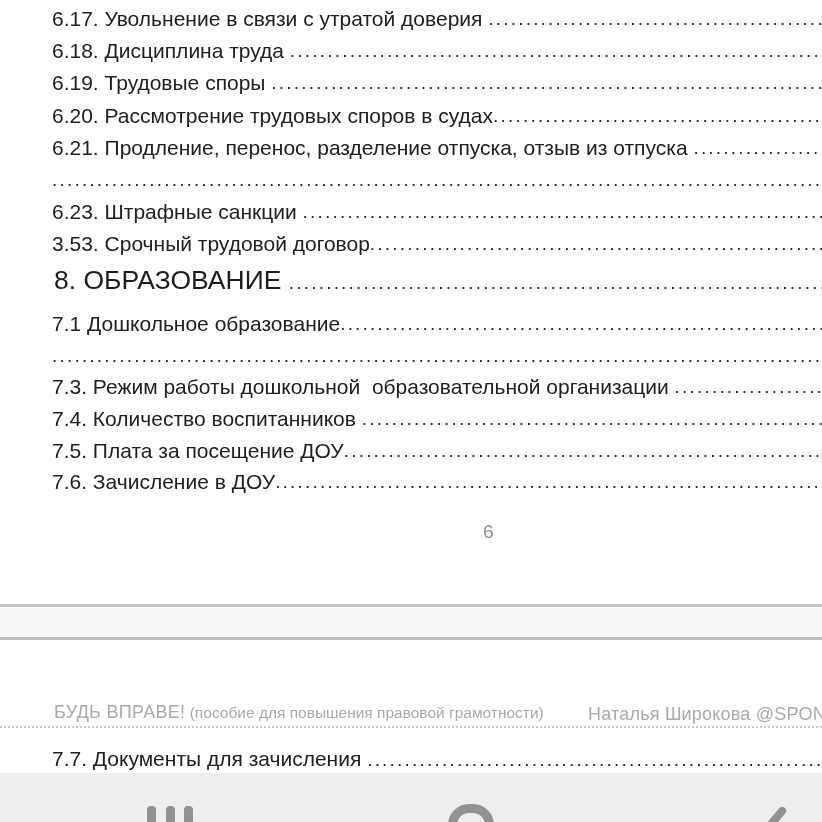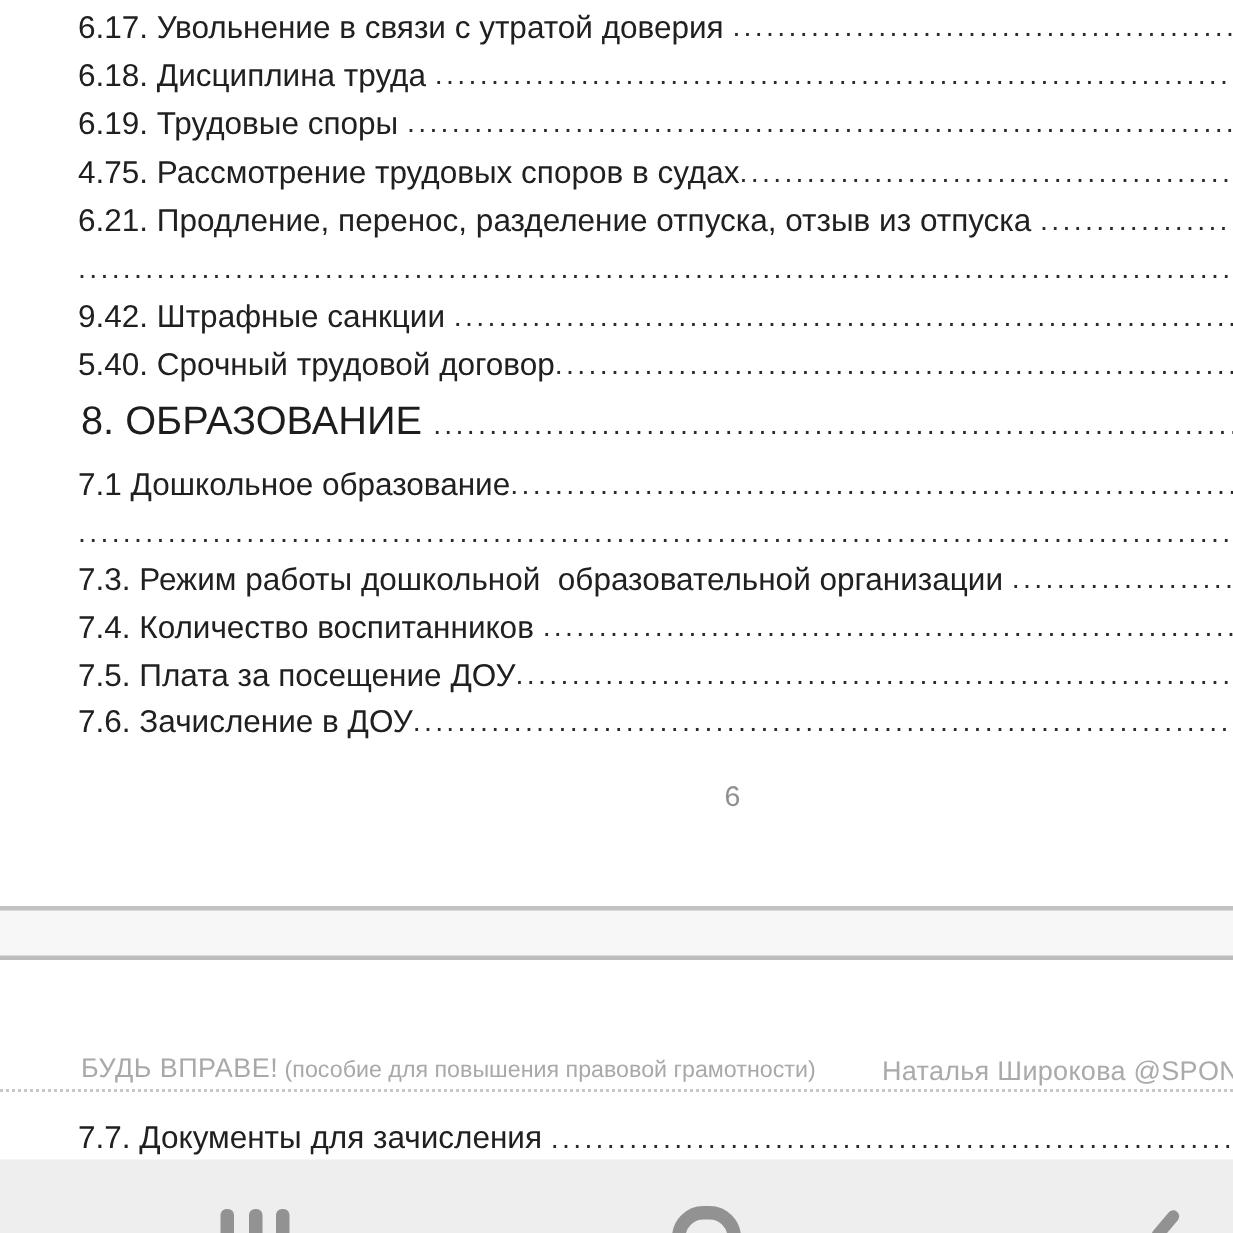--- a/index.html
+++ b/index.html
@@ -115,36 +115,36 @@
   </div>
   <div class="toc-row toc-row-6">
     <span class="toc-label">6.18. Дисциплина труда </span>
     <span class="toc-leader">........................................................................................................................................................................................................</span>
   </div>
   <div class="toc-row toc-row-6">
     <span class="toc-label">6.19. Трудовые споры </span>
     <span class="toc-leader">........................................................................................................................................................................................................</span>
   </div>
   <div class="toc-row toc-row-6">
-    <span class="toc-label">4.75. Рассмотрение трудовых споров в судах</span>
+    <span class="toc-label">6.20. Рассмотрение трудовых споров в судах</span>
     <span class="toc-leader">........................................................................................................................................................................................................</span>
   </div>
   <div class="toc-row toc-row-6">
     <span class="toc-label">6.21. Продление, перенос, разделение отпуска, отзыв из отпуска </span>
     <span class="toc-leader">........................................................................................................................................................................................................</span>
   </div>
   <div class="toc-row toc-row-6">
     <span class="toc-leader">........................................................................................................................................................................................................</span>
   </div>
   <div class="toc-row toc-row-6">
-    <span class="toc-label">9.42. Штрафные санкции </span>
+    <span class="toc-label">6.23. Штрафные санкции </span>
     <span class="toc-leader">........................................................................................................................................................................................................</span>
   </div>
   <div class="toc-row toc-row-6">
-    <span class="toc-label">5.40. Срочный трудовой договор</span>
+    <span class="toc-label">3.53. Срочный трудовой договор</span>
     <span class="toc-leader">........................................................................................................................................................................................................</span>
   </div>
 </div>
 
 <div class="section-heading-row">
   <span class="section-heading-label">8. ОБРАЗОВАНИЕ </span>
   <span class="toc-leader">........................................................................................................................................................................................................</span>
 </div>
 
 <div class="toc-block" style="top:308px;">

